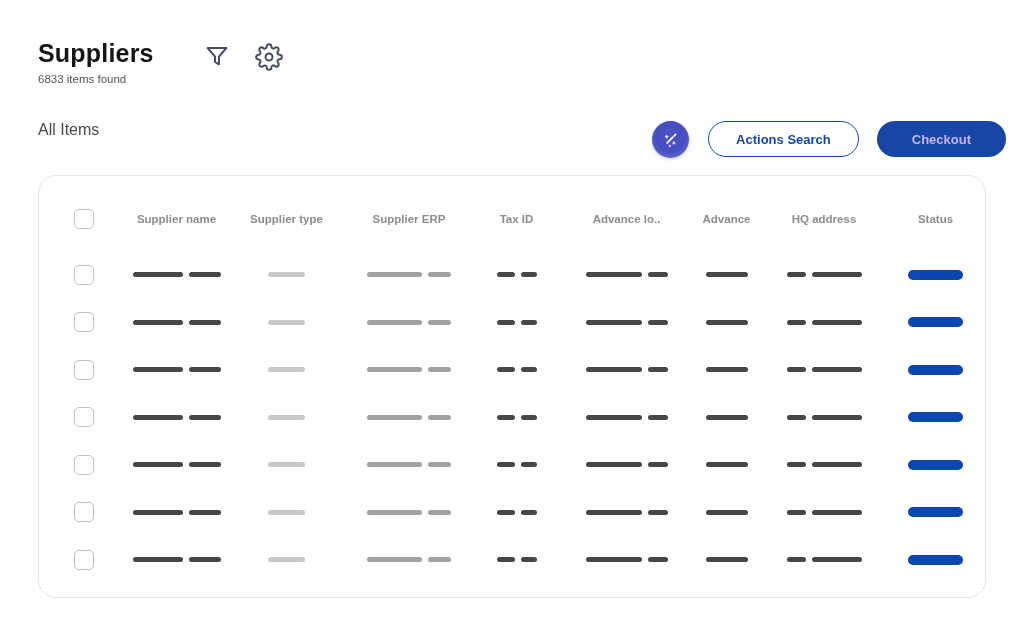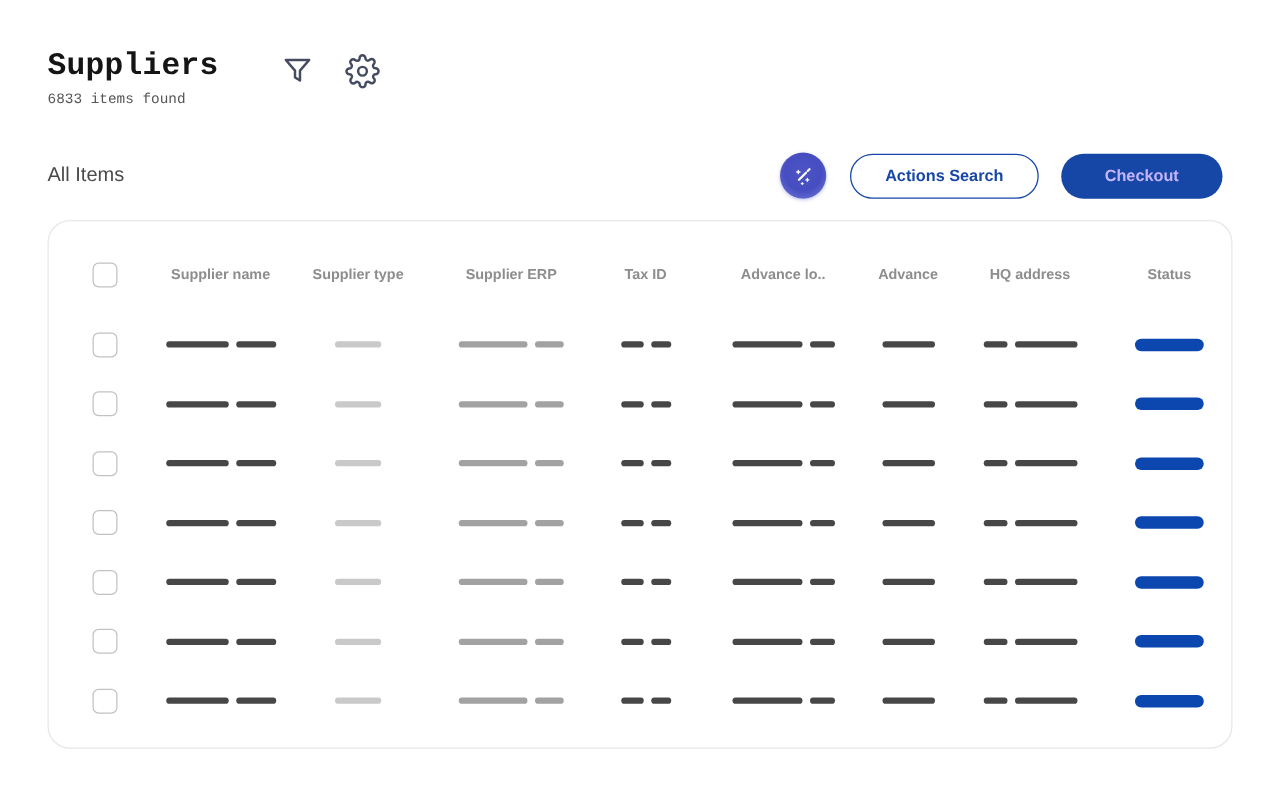--- a/index.html
+++ b/index.html
@@ -17,21 +17,20 @@
     font-family:"Liberation Sans","DejaVu Sans",sans-serif;
     color:#1a1a1a;
   }
   .page{width:1024px;height:637px;position:relative;}
 
   
   .top{
     display:flex;
     align-items:flex-start;
     padding:38px 38px 0 38px;
-    font-family:Liberation Mono, monospace;
   }
   .title-block{flex:0 0 auto;}
   .page-title{
     font-size:25px;
     font-weight:700;
     color:#151515;
     letter-spacing:.2px;
     line-height:1.2;
   }
   .subtitle{
@@ -65,22 +64,21 @@
     background:none;border:none;cursor:pointer;
     display:flex;align-items:center;justify-content:center;
     color:var(--icon-slate);
     padding:0;
   }
   .icon-btn svg{display:block;}
 
   
   .toolbar{
     display:flex;
-    align-items:center;
-    padding:0 46px 0 38px;
+    padding:0 18px 0 38px;
     margin-top:36px;
     height:37px;
   }
   .section-label{
     font-size:16px;
     color:#4a4a4a;
   }
   .toolbar .spacer{flex:1;}
   .wand-btn{
     width:37px;height:37px;

